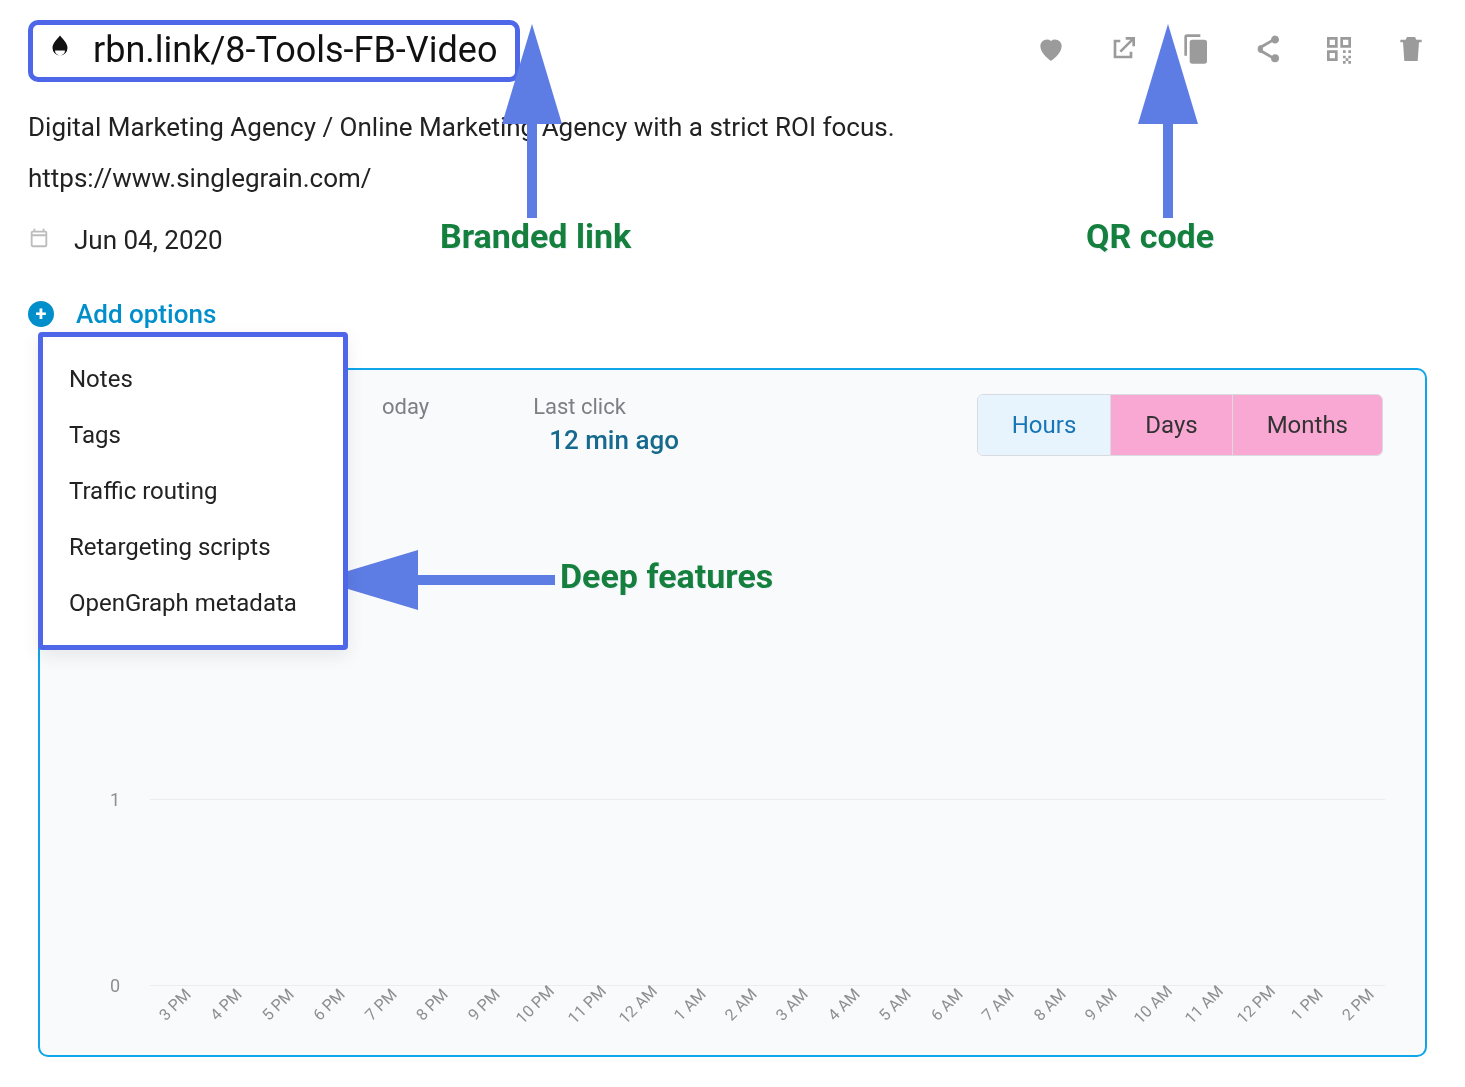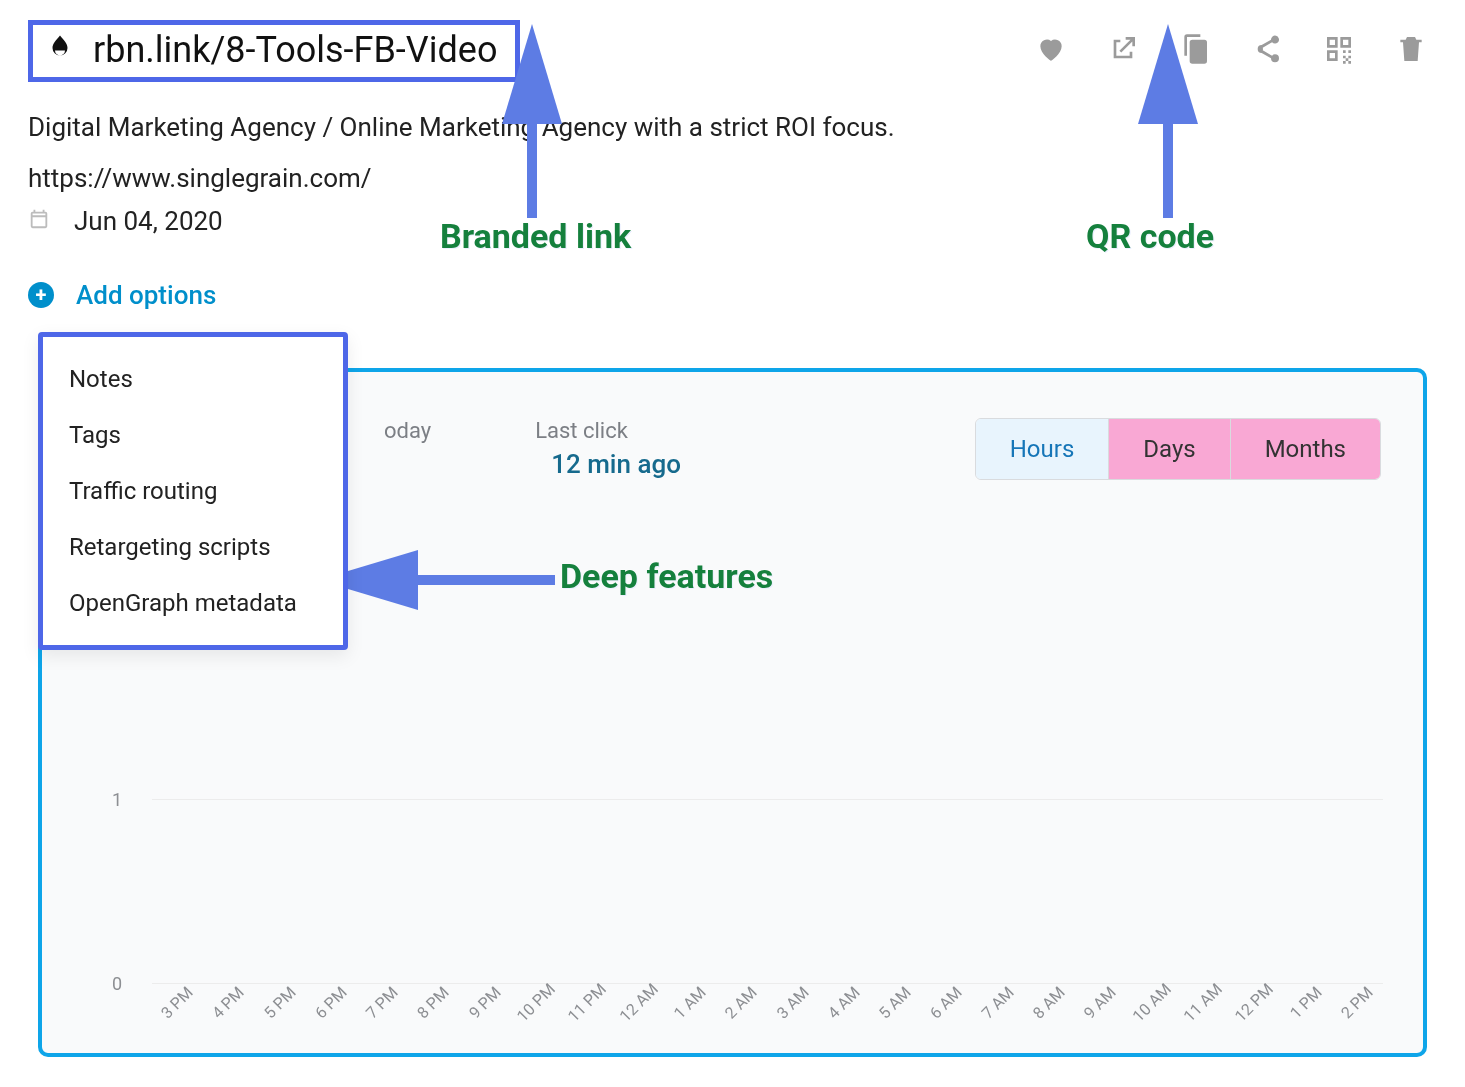--- a/index.html
+++ b/index.html
@@ -1,44 +1,44 @@
 <!DOCTYPE html>
 <html><head>
 <meta charset="utf-8">
 <style>
   * { box-sizing: border-box; margin: 0; padding: 0; font-family: -apple-system, BlinkMacSystemFont, "Segoe UI", Roboto, Helvetica, Arial, sans-serif; }
   body { width: 1465px; height: 1087px; background: #fff; padding: 20px 28px; position: relative; color: #222; }
 
   
   .link-row { display: flex; align-items: center; justify-content: space-between; }
-  .link-box { border: 5px solid #4e67e8; border-radius: 0; padding: 4px 18px 6px 12px; display: flex; align-items: center; gap: 18px; }
+  .link-box { border: 5px solid #4e67e8; border-radius: 10px; padding: 4px 18px 6px 12px; display: flex; align-items: center; gap: 18px; }
   .link-logo { font-size: 30px; line-height: 1; color: #111; }
   .link-text { font-size: 36px; font-weight: 400; color: #111; }
   .toolbar { display: flex; align-items: center; gap: 40px; padding-right: 10px; }
   .toolbar svg { width: 32px; height: 32px; fill: #9b9b9b; }
   .toolbar .flame { width: 28px; height: 38px; background: radial-gradient(circle at 50% 30%, #e2533a 0%, #b03018 60%, rgba(176,48,24,0) 75%); border-radius: 50% 50% 50% 50% / 60% 60% 40% 40%; filter: blur(1px); }
   .toolbar-item { cursor: pointer; }
 
   
   .desc { margin-top: 26px; font-size: 26px; color: #222; line-height: 1.5; }
   .url  { margin-top: 16px; font-size: 26px; color: #222; }
 
-  .date-row { margin-top: 13px; display: flex; align-items: center; gap: 24px; }
+  .date-row { margin-top: 32px; display: flex; align-items: center; gap: 24px; }
   .date-row svg { width: 22px; height: 22px; fill: #bcbcbc; }
   .date { font-size: 26px; color: #222; }
 
   .add-row { margin-top: 44px; display: flex; align-items: center; gap: 22px; color: #008fcb; font-size: 26px; font-weight: 500; }
   .add-row .plus { width: 26px; height: 26px; border-radius: 50%; background:#008fcb; color:#fff; display:flex; align-items:center; justify-content:center; font-weight:bold; font-size:20px; }
 
   
   .options { position: absolute; left: 38px; top: 332px; width: 310px; background: #fff; border: 5px solid #4e67e8; border-radius: 4px; box-shadow: 0 6px 18px rgba(0,0,0,.08); padding: 14px 22px; z-index: 20; }
   .options .opt { font-size: 24px; color: #222; padding: 14px 4px; cursor: pointer; }
 
   
-  .panel { position: absolute; left: 38px; right: 38px; top: 368px; bottom: 30px; background: #f9fafb; border: 4px solid #0ea5e9; border-radius: 10px; padding: 46px 42px 20px 42px; }
+  .panel { position: absolute; left: 38px; right: 38px; top: 368px; bottom: 30px; background: #f9fafb; border: 2px solid #0ea5e9; border-radius: 10px; padding: 24px 42px 20px 42px; }
   .panel-top { display: flex; justify-content: space-between; align-items: flex-start; }
   .stats { display: flex; gap: 44px; }
   .stat-block .lbl { font-size: 22px; color: #7c7f85; }
   .stat-block .val { font-size: 26px; color: #166a8d; margin-top: 6px; font-weight: 500; margin-left: 16px; }
   .stat-block.clicks-today { margin-left: 300px; } 
   .seg { display: flex; border: 1px solid #d9dbde; border-radius: 6px; overflow: hidden; }
   .seg button { background: #f9a8d4; border: none; padding: 16px 34px; font-size: 24px; color: #333; cursor: pointer; }
   .seg button + button { border-left: 1px solid #d9dbde; }
   .seg button.active { background: #e8f4fd; color: #1676b8; }
 

